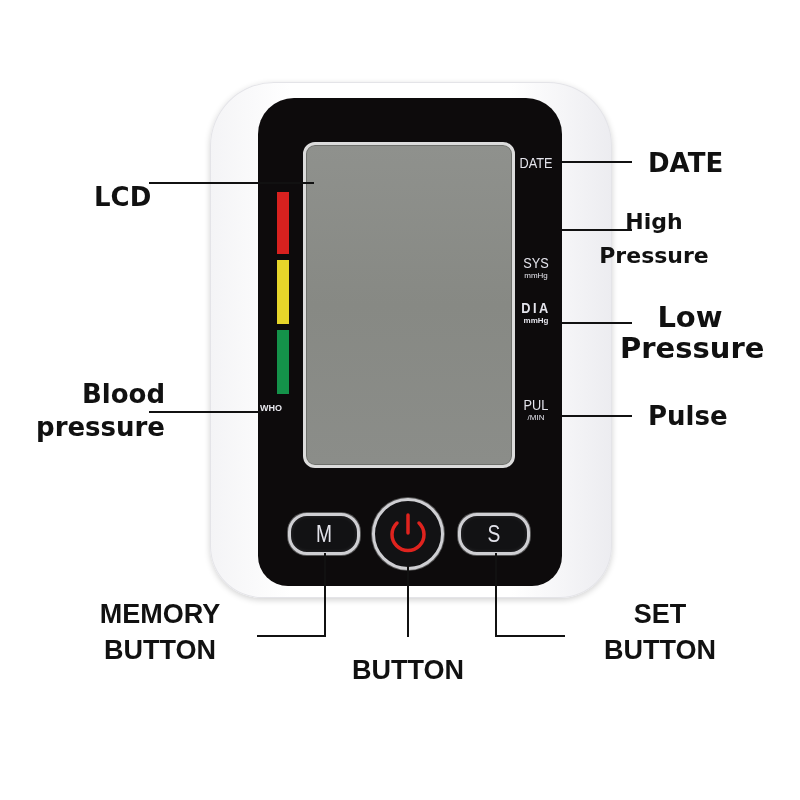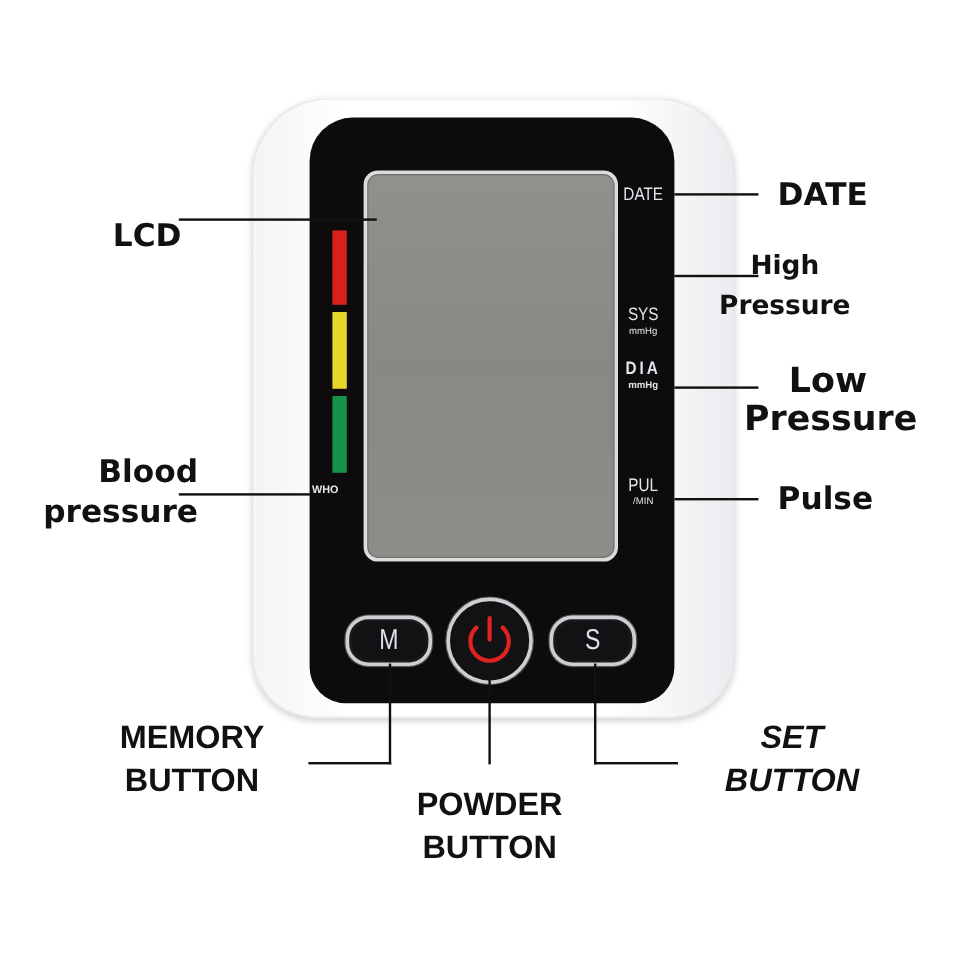--- a/index.html
+++ b/index.html
@@ -141,22 +141,21 @@
 
 <div class="abs line" style="left:324px; top:553px; width:2px; height:84px;"></div>
 <div class="abs line" style="left:257px; top:635px; width:69px; height:2px;"></div>
 <div class="abs callout callout-cond" style="left:80px; top:596px; width:160px; text-align:center; font-size:27px; line-height:36px;">
   <div>MEMORY</div>
   <div>BUTTON</div>
 </div>
 
 <div class="abs line" style="left:407px; top:566px; width:2px; height:71px;"></div>
 <div class="abs callout callout-cond" style="left:328px; top:652px; width:160px; text-align:center; font-size:27px; line-height:36px;">
-  <div>POWDER</div>
   <div>BUTTON</div>
 </div>
 
 <div class="abs line" style="left:495px; top:553px; width:2px; height:84px;"></div>
 <div class="abs line" style="left:495px; top:635px; width:70px; height:2px;"></div>
-<div class="abs callout callout-cond" style="left:580px; top:596px; width:160px; text-align:center; font-size:27px; line-height:36px;font-style:italic;">
+<div class="abs callout callout-cond" style="left:580px; top:596px; width:160px; text-align:center; font-size:27px; line-height:36px;">
   <div>SET</div>
   <div>BUTTON</div>
 </div>
 
 </body></html>

